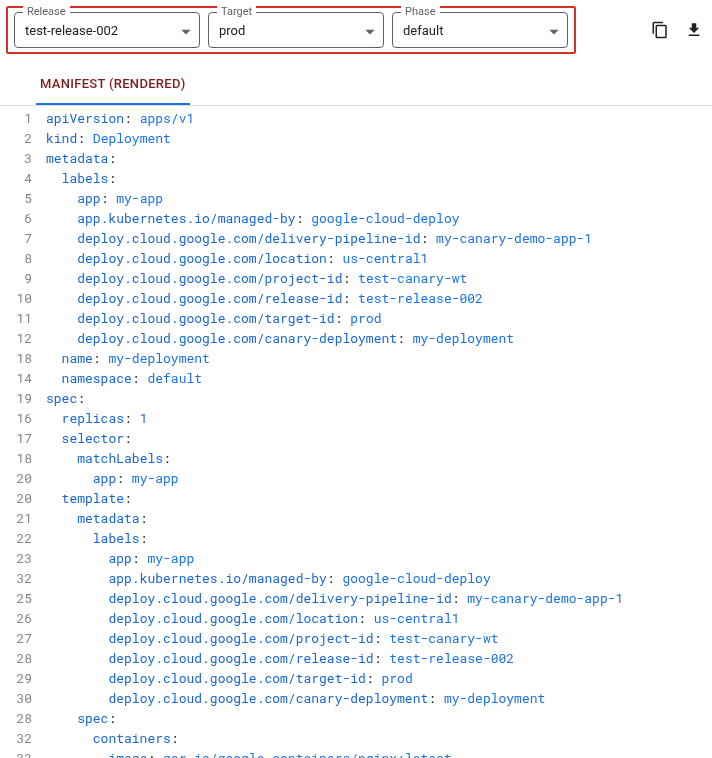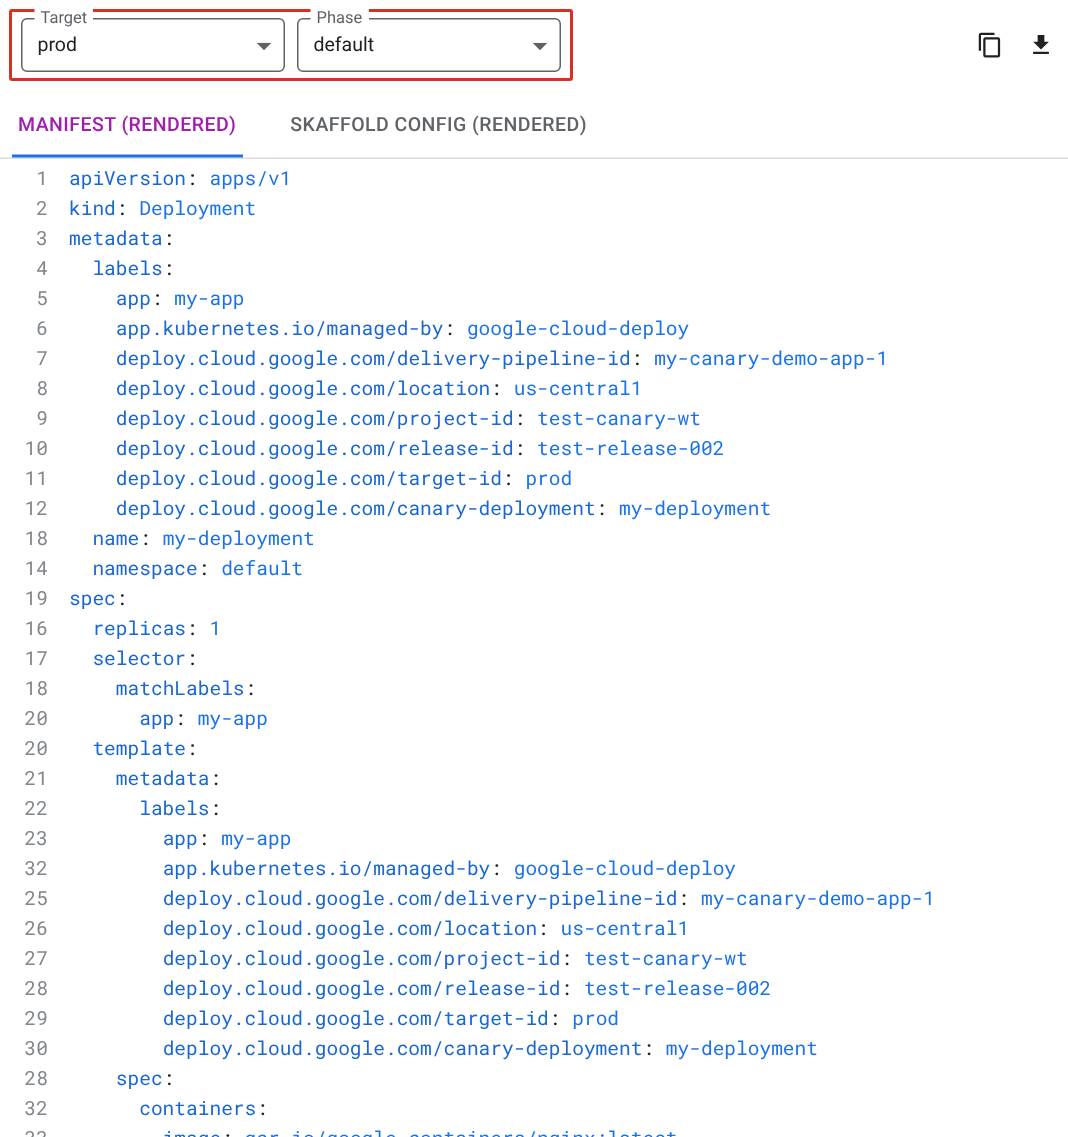--- a/index.html
+++ b/index.html
@@ -10,32 +10,41 @@
   .dd.release { width: 186px; }
   .dd.target { width: 176px; }
   .dd.phase { width: 176px; }
   .dd-label { position: absolute; top: -8px; left: 8px; background: #fff; padding: 0 4px; font-size: 11px; color: #5f6368; }
   .dd-value { font-size: 13px; color: #202124; }
   .dd .arrow { position: absolute; right: 8px; top: 50%; transform: translateY(-50%); }
   .action-icons { display: flex; gap: 14px; margin-left: auto; align-items: center; }
   .icon-btn { width: 20px; height: 20px; display: flex; align-items: center; justify-content: center; cursor: pointer; color: #202124; }
   .tabs { display: flex; border-bottom: 1px solid #dadce0; padding: 0 8px; gap: 28px; }
   .tab { padding: 12px 4px; font-size: 13px; font-weight: 500; letter-spacing: .3px; color: #5f6368; cursor: pointer; border-bottom: 2px solid transparent; }
-  .tab.active { color: #a21caf; border-bottom-color: #1a73e8; }
+  .tab.active { color: #7f1d1d; border-bottom-color: #1a73e8; margin-left: 28px; }
   .code-area { display: flex; font-family: "Roboto Mono", Menlo, Consolas, monospace; font-size: 13px; line-height: 20px; padding-top: 2px; }
   .gutter { text-align: right; color: #80868b; padding: 0 14px 0 0; user-select: none; min-width: 46px; }
   .gutter div { height: 20px; }
   .code { flex: 1; white-space: pre; overflow-x: auto; }
   .code-line { height: 20px; }
 </style>
 </head>
 <body>
 
 <div class="topbar">
   <div class="dropdowns-wrap">
+    <div class="dd release">
+      <span class="dd-label">Release</span>
+      <span class="dd-value">test-release-002</span>
+      <span class="arrow">
+        <svg width="10" height="5" viewBox="0 0 10 5">
+            <path d="M0 0l5 5 5-5z" fill="#5f6368"></path>
+          </svg>
+      </span>
+    </div>
     <div class="dd target">
       <span class="dd-label">Target</span>
       <span class="dd-value">prod</span>
       <span class="arrow">
         <svg width="10" height="5" viewBox="0 0 10 5">
             <path d="M0 0l5 5 5-5z" fill="#5f6368"></path>
           </svg>
       </span>
     </div>
     <div class="dd phase">
@@ -57,21 +66,20 @@
     <div class="icon-btn">
       <svg width="18" height="18" viewBox="0 0 24 24">
           <path fill="#202124" d="M5 20h14v-2H5v2zM19 9h-4V3H9v6H5l7 7 7-7z"></path>
         </svg>
     </div>
   </div>
 </div>
 
 <div class="tabs">
   <div class="tab active">MANIFEST (RENDERED)</div>
-  <div class="tab">SKAFFOLD CONFIG (RENDERED)</div>
 </div>
 
 <div class="code-area">
   <div class="gutter" id="gutter">
       <div>1</div>
       <div>2</div>
       <div>3</div>
       <div>4</div>
       <div>5</div>
       <div>6</div>

